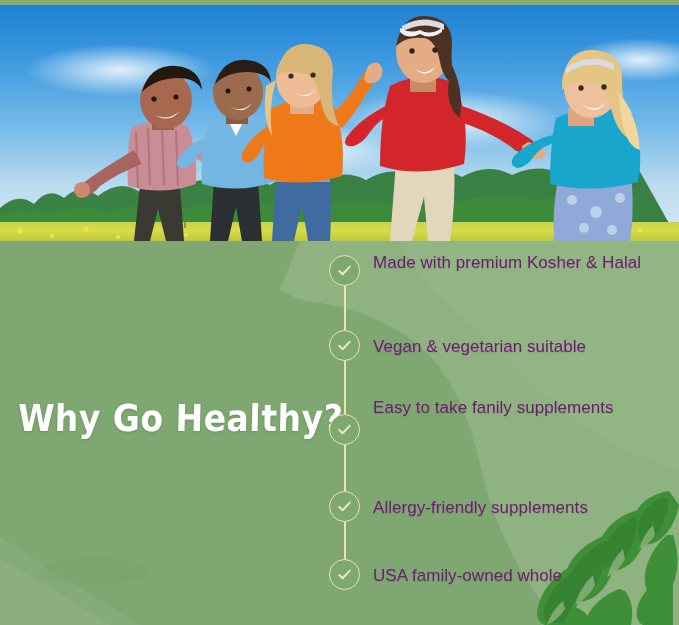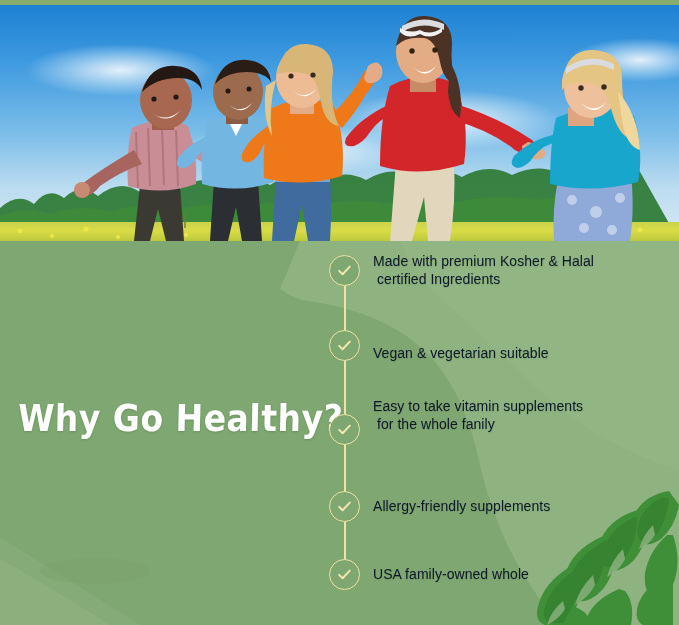--- a/index.html
+++ b/index.html
@@ -84,34 +84,34 @@
     border-radius:50%;
     border:1.6px solid #efe2a3;
     background:#7ea771;
     box-sizing:border-box;
     display:flex;align-items:center;justify-content:center;
   }
   .bullet svg{display:block;}
   .row-text{
     position:absolute;
     left:47px;
-    color:#0f172a;
-    font-size:14px;
+    color:#701a75;
+    font-size:17px;
     line-height:1.32;
     letter-spacing:.05px;
     width:300px;
     text-shadow:0 1px 1px rgba(60,90,50,.18);
   }
   .row-text .l2{display:block;padding-left:4px;}
 
   
   #row1 .bullet{top:5px;}       
   #row1 .row-text{top:2px;}
   #row2 .bullet{top:80px;}      
-  #row2 .row-text{top:94px;}
+  #row2 .row-text{top:86px;}
   #row3 .bullet{top:164px;}     
   #row3 .row-text{top:147px;}
   #row4 .bullet{top:241px;}     
   #row4 .row-text{top:247px;}
   #row5 .bullet{top:309px;}     
   #row5 .row-text{top:315px;}
 
   
   .leaf{
     position:absolute;
@@ -296,21 +296,20 @@
     <div class="spine"></div>
 
     <div class="row" id="row1">
       <span class="bullet">
         <svg width="17" height="17" viewBox="0 0 17 17" aria-hidden="true">
           <path d="M3.2 8.9 L6.6 12.3 L13.8 4.6" fill="none" stroke="#f2e7ae" stroke-width="2" stroke-linecap="round" stroke-linejoin="round"></path>
         </svg>
       </span>
       <span class="row-text">
         <span>Made with premium Kosher &amp; Halal</span>
-        <span class="l2">certified Ingredients</span>
       </span>
     </div>
 
     <div class="row" id="row2">
       <span class="bullet">
         <svg width="17" height="17" viewBox="0 0 17 17" aria-hidden="true">
           <path d="M3.2 8.9 L6.6 12.3 L13.8 4.6" fill="none" stroke="#f2e7ae" stroke-width="2" stroke-linecap="round" stroke-linejoin="round"></path>
         </svg>
       </span>
       <span class="row-text">
@@ -318,22 +317,21 @@
       </span>
     </div>
 
     <div class="row" id="row3">
       <span class="bullet">
         <svg width="17" height="17" viewBox="0 0 17 17" aria-hidden="true">
           <path d="M3.2 8.9 L6.6 12.3 L13.8 4.6" fill="none" stroke="#f2e7ae" stroke-width="2" stroke-linecap="round" stroke-linejoin="round"></path>
         </svg>
       </span>
       <span class="row-text">
-        <span>Easy to take vitamin supplements</span>
-        <span class="l2">for the whole fanily</span>
+        <span>Easy to take fanily supplements</span>
       </span>
     </div>
 
     <div class="row" id="row4">
       <span class="bullet">
         <svg width="17" height="17" viewBox="0 0 17 17" aria-hidden="true">
           <path d="M3.2 8.9 L6.6 12.3 L13.8 4.6" fill="none" stroke="#f2e7ae" stroke-width="2" stroke-linecap="round" stroke-linejoin="round"></path>
         </svg>
       </span>
       <span class="row-text">

